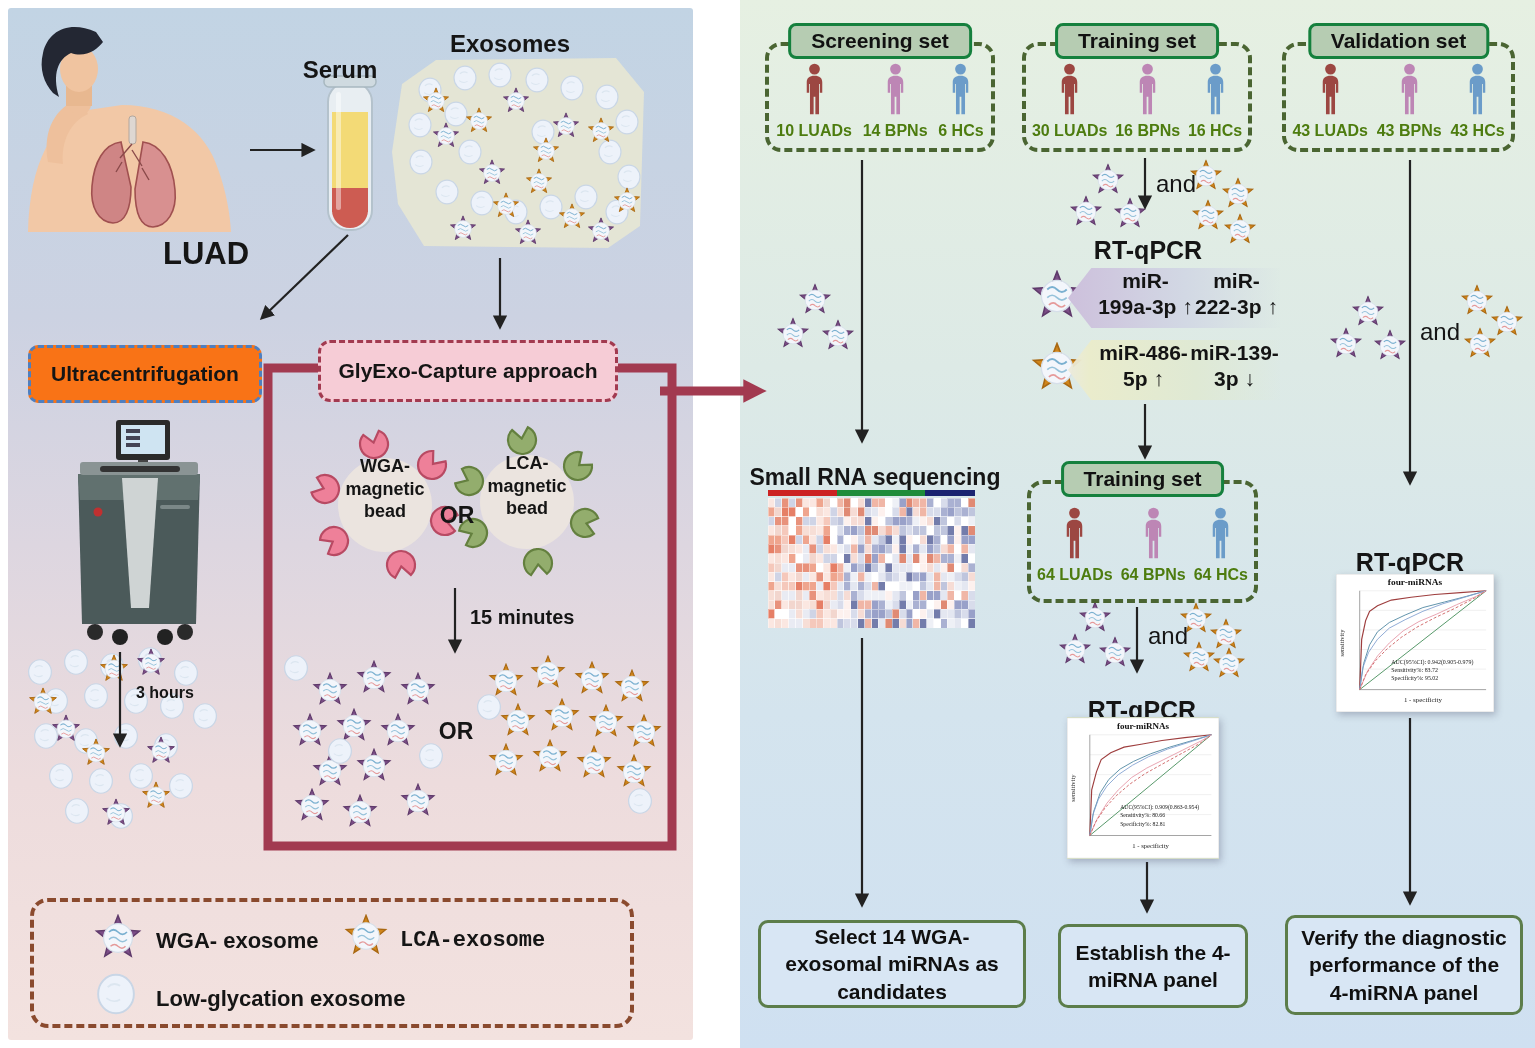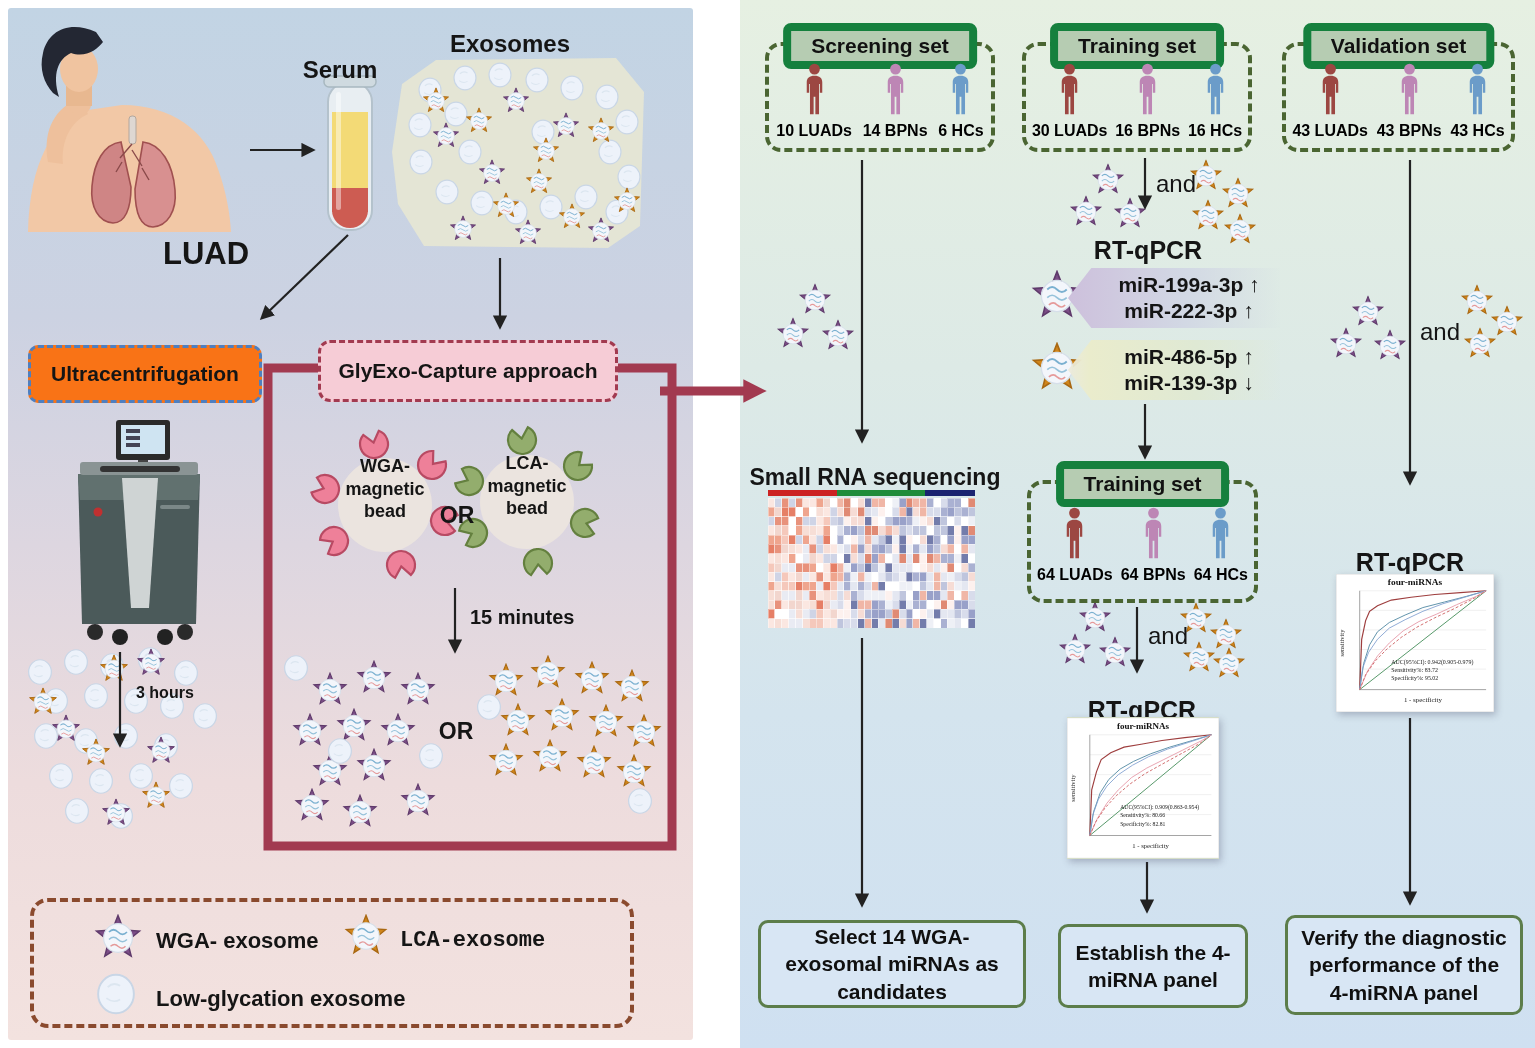--- a/index.html
+++ b/index.html
@@ -18,30 +18,30 @@
     border:3px dashed #4e7fc0;border-radius:10px;display:flex;align-items:center;justify-content:center;
     font-size:21px;}
   .glyexo-box{left:318px;top:340px;width:294px;height:56px;background:#f6ccd6;
     border:3px dashed #a23a50;border-radius:12px;display:flex;align-items:center;justify-content:center;
     font-size:21px;}
   .legend-box{left:30px;top:898px;width:596px;height:122px;border:4px dashed #8a4a2e;border-radius:18px;}
   
   .set{position:absolute;}
   .set-outline{position:absolute;left:0;top:0;right:0;bottom:0;border:4px dashed #4a6532;border-radius:16px;}
   .set-header{position:absolute;top:-19px;left:50%;transform:translateX(-50%);
-    background:#b6ccb2;border:8px solid #15803d;border-radius:8px;padding:3px 20px;
+    background:#b6ccb2;border:3px solid #15803d;border-radius:8px;padding:3px 20px;
     font-size:21px;font-weight:700;color:#111;white-space:nowrap;}
   .set-people{position:absolute;left:6px;right:6px;top:20px;bottom:6px;display:flex;
     justify-content:space-around;align-items:flex-start;}
   .pgroup{display:flex;flex-direction:column;align-items:center;gap:4px;}
   .person{width:27px;height:56px;}
   .luad{color:#9c4742;} .bpn{color:#bd86b5;} .hc{color:#6b9cc9;}
-  .count{font-size:16px;font-weight:700;color:#000000;white-space:nowrap;}
+  .count{font-size:16px;font-weight:700;color:#4d7c0f;white-space:nowrap;}
   
-  .ribbon{position:absolute;display:flex;flex-direction:column;justify-content:center;
+  .ribbon{position:absolute;display:flex;flex-direction:row;justify-content:center;
     padding-left:30px;clip-path:polygon(0 50%,11% 0,100% 0,100% 100%,11% 100%);}
   .ribbon1{background:linear-gradient(90deg,#cdc0dc 0%,#d2d8e4 55%,rgba(214,228,226,0.12) 100%);}
   .ribbon2{background:linear-gradient(90deg,#eceadcE6 0%,#eaeccc 10%,#dfe9d4 60%,rgba(215,230,220,0.12) 100%);}
   .ribbon .mline{font-size:21px;font-weight:700;color:#141414;line-height:1.25;text-align:center;}
   
   .result-box{position:absolute;background:#d8e6f4;border:3px solid #5c7d4a;border-radius:10px;
     display:flex;align-items:center;justify-content:center;text-align:center;
     font-size:21px;font-weight:700;color:#101010;line-height:1.3;padding:6px 10px;box-sizing:border-box;}
   .roc-box{position:absolute;background:#bef264;box-shadow:2px 3px 7px rgba(60,60,90,.30);}
   .ctext{transform:translateX(-50%);white-space:nowrap;margin-top:8px;}

